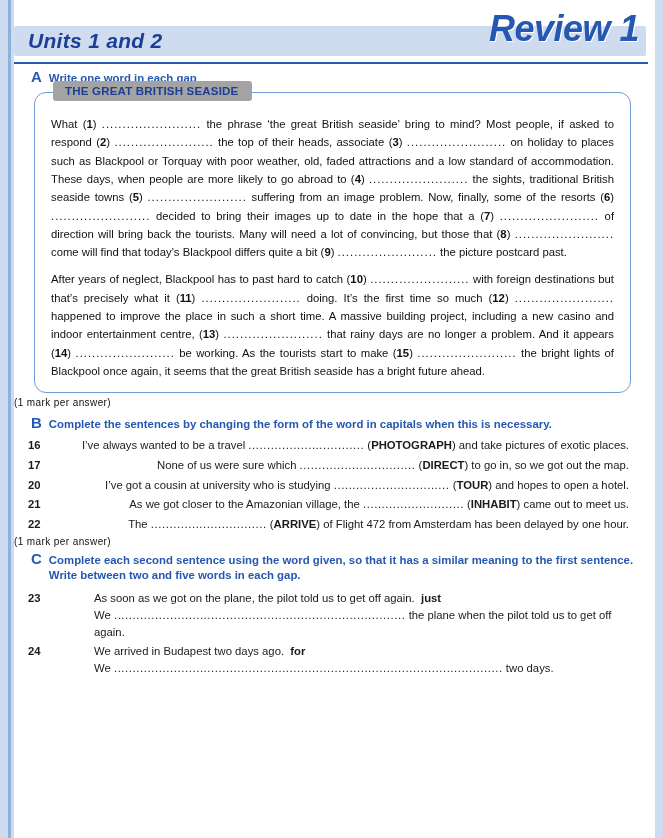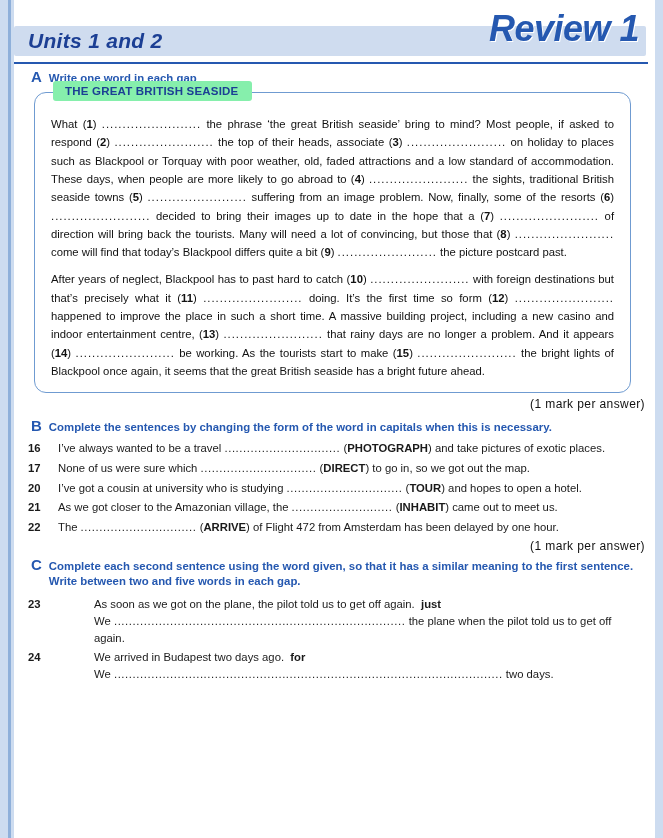--- a/index.html
+++ b/index.html
@@ -131,21 +131,21 @@
     border: 1.5px solid #6f9bd1;
     border-radius: 12px;
     box-sizing: border-box;
     padding: 22px 16px 12px 16px;
     background: #ffffff;
   }
   .box-title {
     position: absolute;
     left: 18px;
     top: -12px;
-    background: #86efac;
+    background: #a3a3a3;
     color: #1c3f94;
     font-size: 11.5px;
     font-weight: bold;
     padding: 4px 14px 4px 12px;
     border-radius: 3px;
     letter-spacing: 0.2px;
   }
   .para {
     font-size: 11.3px;
     line-height: 1.62;
@@ -155,22 +155,22 @@
   }
   .para:last-child { margin-bottom: 0; }
   .gapnum { font-weight: bold; }
   .gap {
     display: inline-block;
     border-bottom: 0;
     color: #111;
     letter-spacing: 1px;
   }
   .markline {
-    text-align: right;
-    font-size: 12px;
+    text-align: left;
+    font-size: 10px;
     color: #111;
     margin: 4px 10px 0 0;
     letter-spacing: 0.4px;
   }
 
   
   .qlist {
     margin: 4px 0 0 0;
     padding: 0;
     list-style: none;
@@ -186,20 +186,21 @@
     min-width: 30px;
     text-align: left;
     font-weight: bold;
     padding-right: 9px;
     box-sizing: border-box;
     margin-left: 14px;
   }
   .qtext {
     flex: 1;
     padding-right: 26px;
+    text-align: right;
   }
   .caps { font-weight: bold; }
   .dots { letter-spacing: 0.6px; }
 
   
   .csec { margin-top: 7px; }
   .citem {
     display: flex;
     font-size: 11.3px;
     line-height: 1.5;
@@ -266,21 +267,21 @@
         <span>the picture postcard past.</span>
       </p>
 
       <p class="para">
         <span>After years of neglect, Blackpool has to past hard to catch</span>
         (<span class="gapnum">10</span>)
         <span class="gap">........................</span>
         <span>with foreign destinations but that’s precisely what it</span>
         (<span class="gapnum">11</span>)
         <span class="gap">........................</span>
-        <span>doing. It’s the first time so form</span>
+        <span>doing. It’s the first time so much</span>
         (<span class="gapnum">12</span>)
         <span class="gap">........................</span>
         <span>happened to improve the place in such a short time. A massive building project, including a new casino and indoor entertainment centre,</span>
         (<span class="gapnum">13</span>)
         <span class="gap">........................</span>
         <span>that rainy days are no longer a problem. And it appears</span>
         (<span class="gapnum">14</span>)
         <span class="gap">........................</span>
         <span>be working. As the tourists start to make</span>
         (<span class="gapnum">15</span>)

